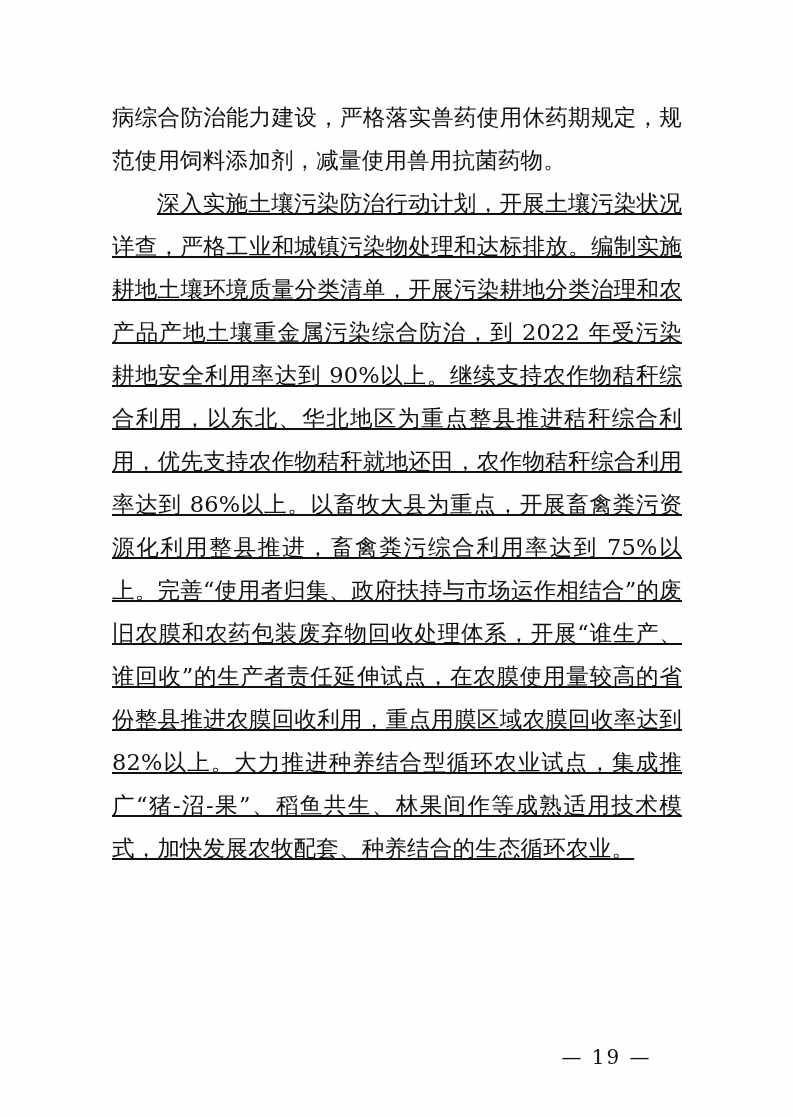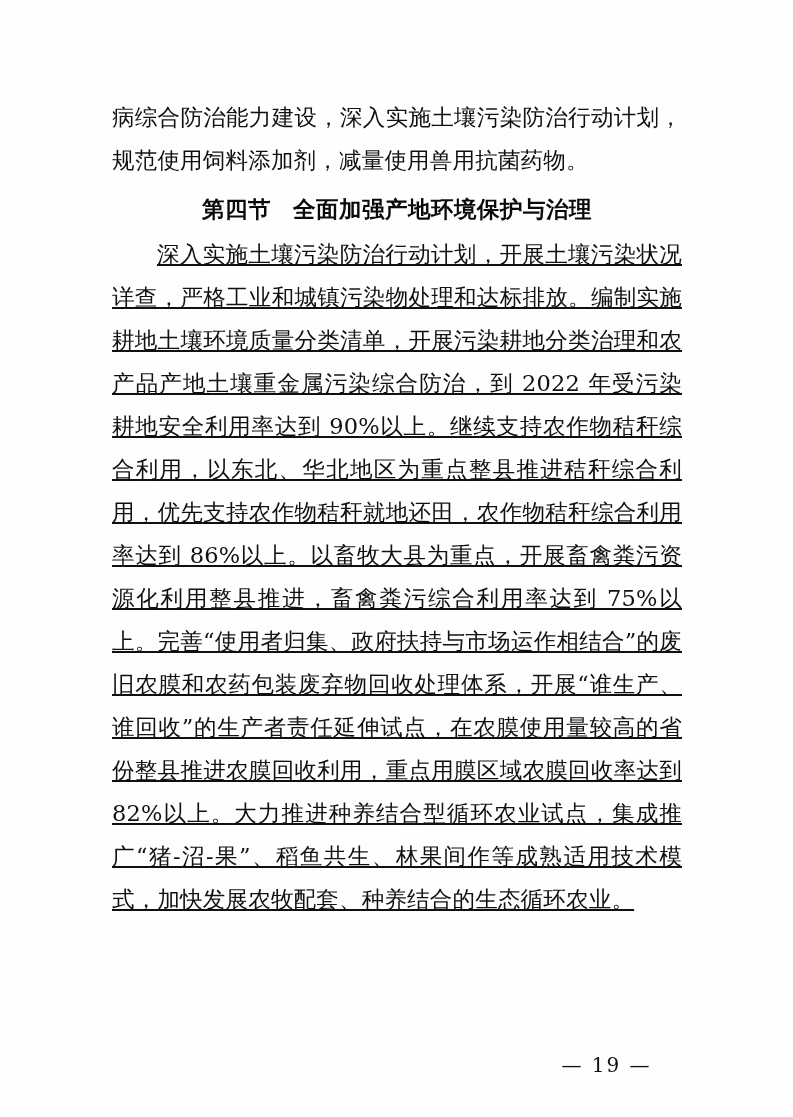--- a/index.html
+++ b/index.html
@@ -46,44 +46,41 @@
     color: #0a0a0a;
   }
   .heading-gap {
     display: inline-block;
     width: 22px;
   }
   .page-number {
     position: absolute;
     left: 0;
     right: 0;
-    bottom: 40px;
+    bottom: 48px;
     text-align: center;
     font-size: 20px;
     color: #111;
     font-family: "DejaVu Serif", "Liberation Serif", serif;
     letter-spacing: 2px;
   }
   .pn-inner {
     display: inline-block;
     padding-left: 420px;
   }
 </style>
 </head>
 <body>
 
 <div class="page">
 
   <div class="content">
 
-    <p class="body-para">病综合防治能力建设，深入实施土壤污染防治行动计划，规范使用饲料添加剂，减量使用兽用抗菌药物。</p>
+    <p class="body-para">病综合防治能力建设，严格落实兽药使用休药期规定，规范使用饲料添加剂，减量使用兽用抗菌药物。</p>
 
-    <div class="section-heading">
-      <span>第四节</span><span class="heading-gap"></span><span>全面加强产地环境保护与治理</span>
-    </div>
 
     <p class="body-para para-indent">深入实施土壤污染防治行动计划，开展土壤污染状况详查，严格工业和城镇污染物处理和达标排放。编制实施耕地土壤环境质量分类清单，开展污染耕地分类治理和农产品产地土壤重金属污染综合防治，到 2022 年受污染耕地安全利用率达到 90%以上。继续支持农作物秸秆综合利用，以东北、华北地区为重点整县推进秸秆综合利用，优先支持农作物秸秆就地还田，农作物秸秆综合利用率达到 86%以上。以畜牧大县为重点，开展畜禽粪污资源化利用整县推进，畜禽粪污综合利用率达到 75%以上。完善“使用者归集、政府扶持与市场运作相结合”的废旧农膜和农药包装废弃物回收处理体系，开展“谁生产、谁回收”的生产者责任延伸试点，在农膜使用量较高的省份整县推进农膜回收利用，重点用膜区域农膜回收率达到 82%以上。大力推进种养结合型循环农业试点，集成推广“猪-沼-果”、稻鱼共生、林果间作等成熟适用技术模式，加快发展农牧配套、种养结合的生态循环农业。</p>
 
   </div>
 
   <div class="page-number">
     <span class="pn-inner">— 19 —</span>
   </div>
 
 </div>

